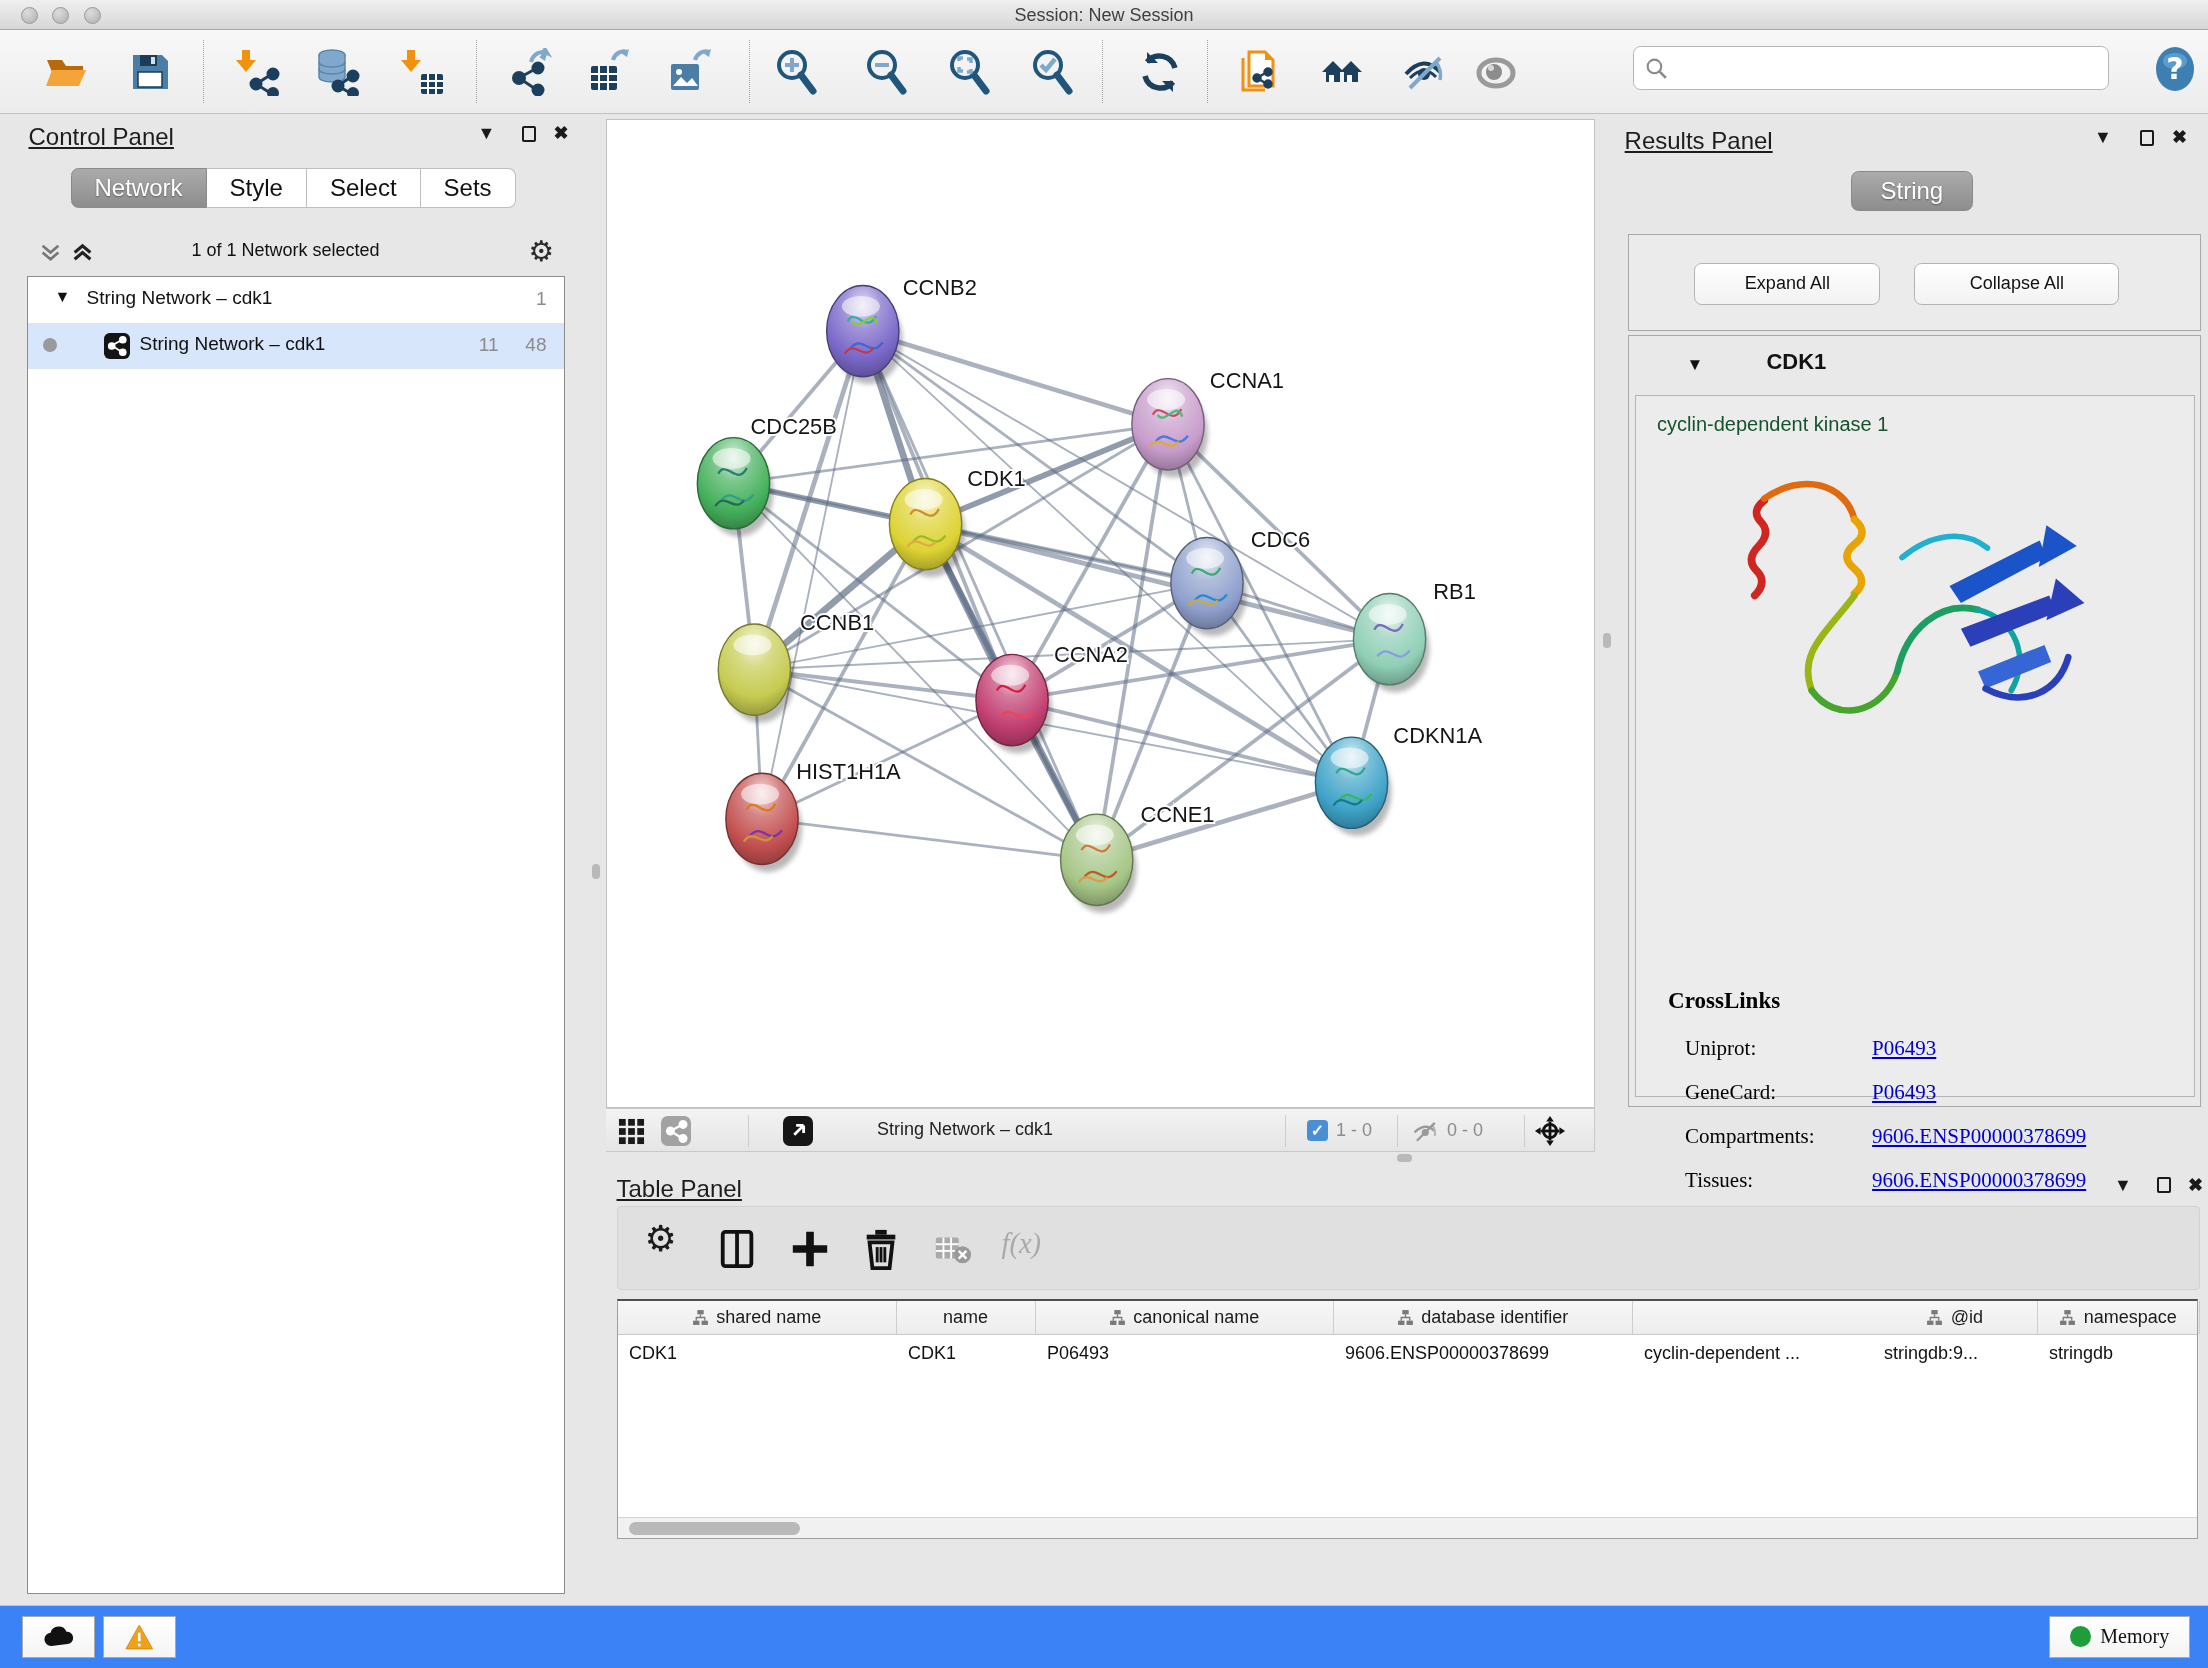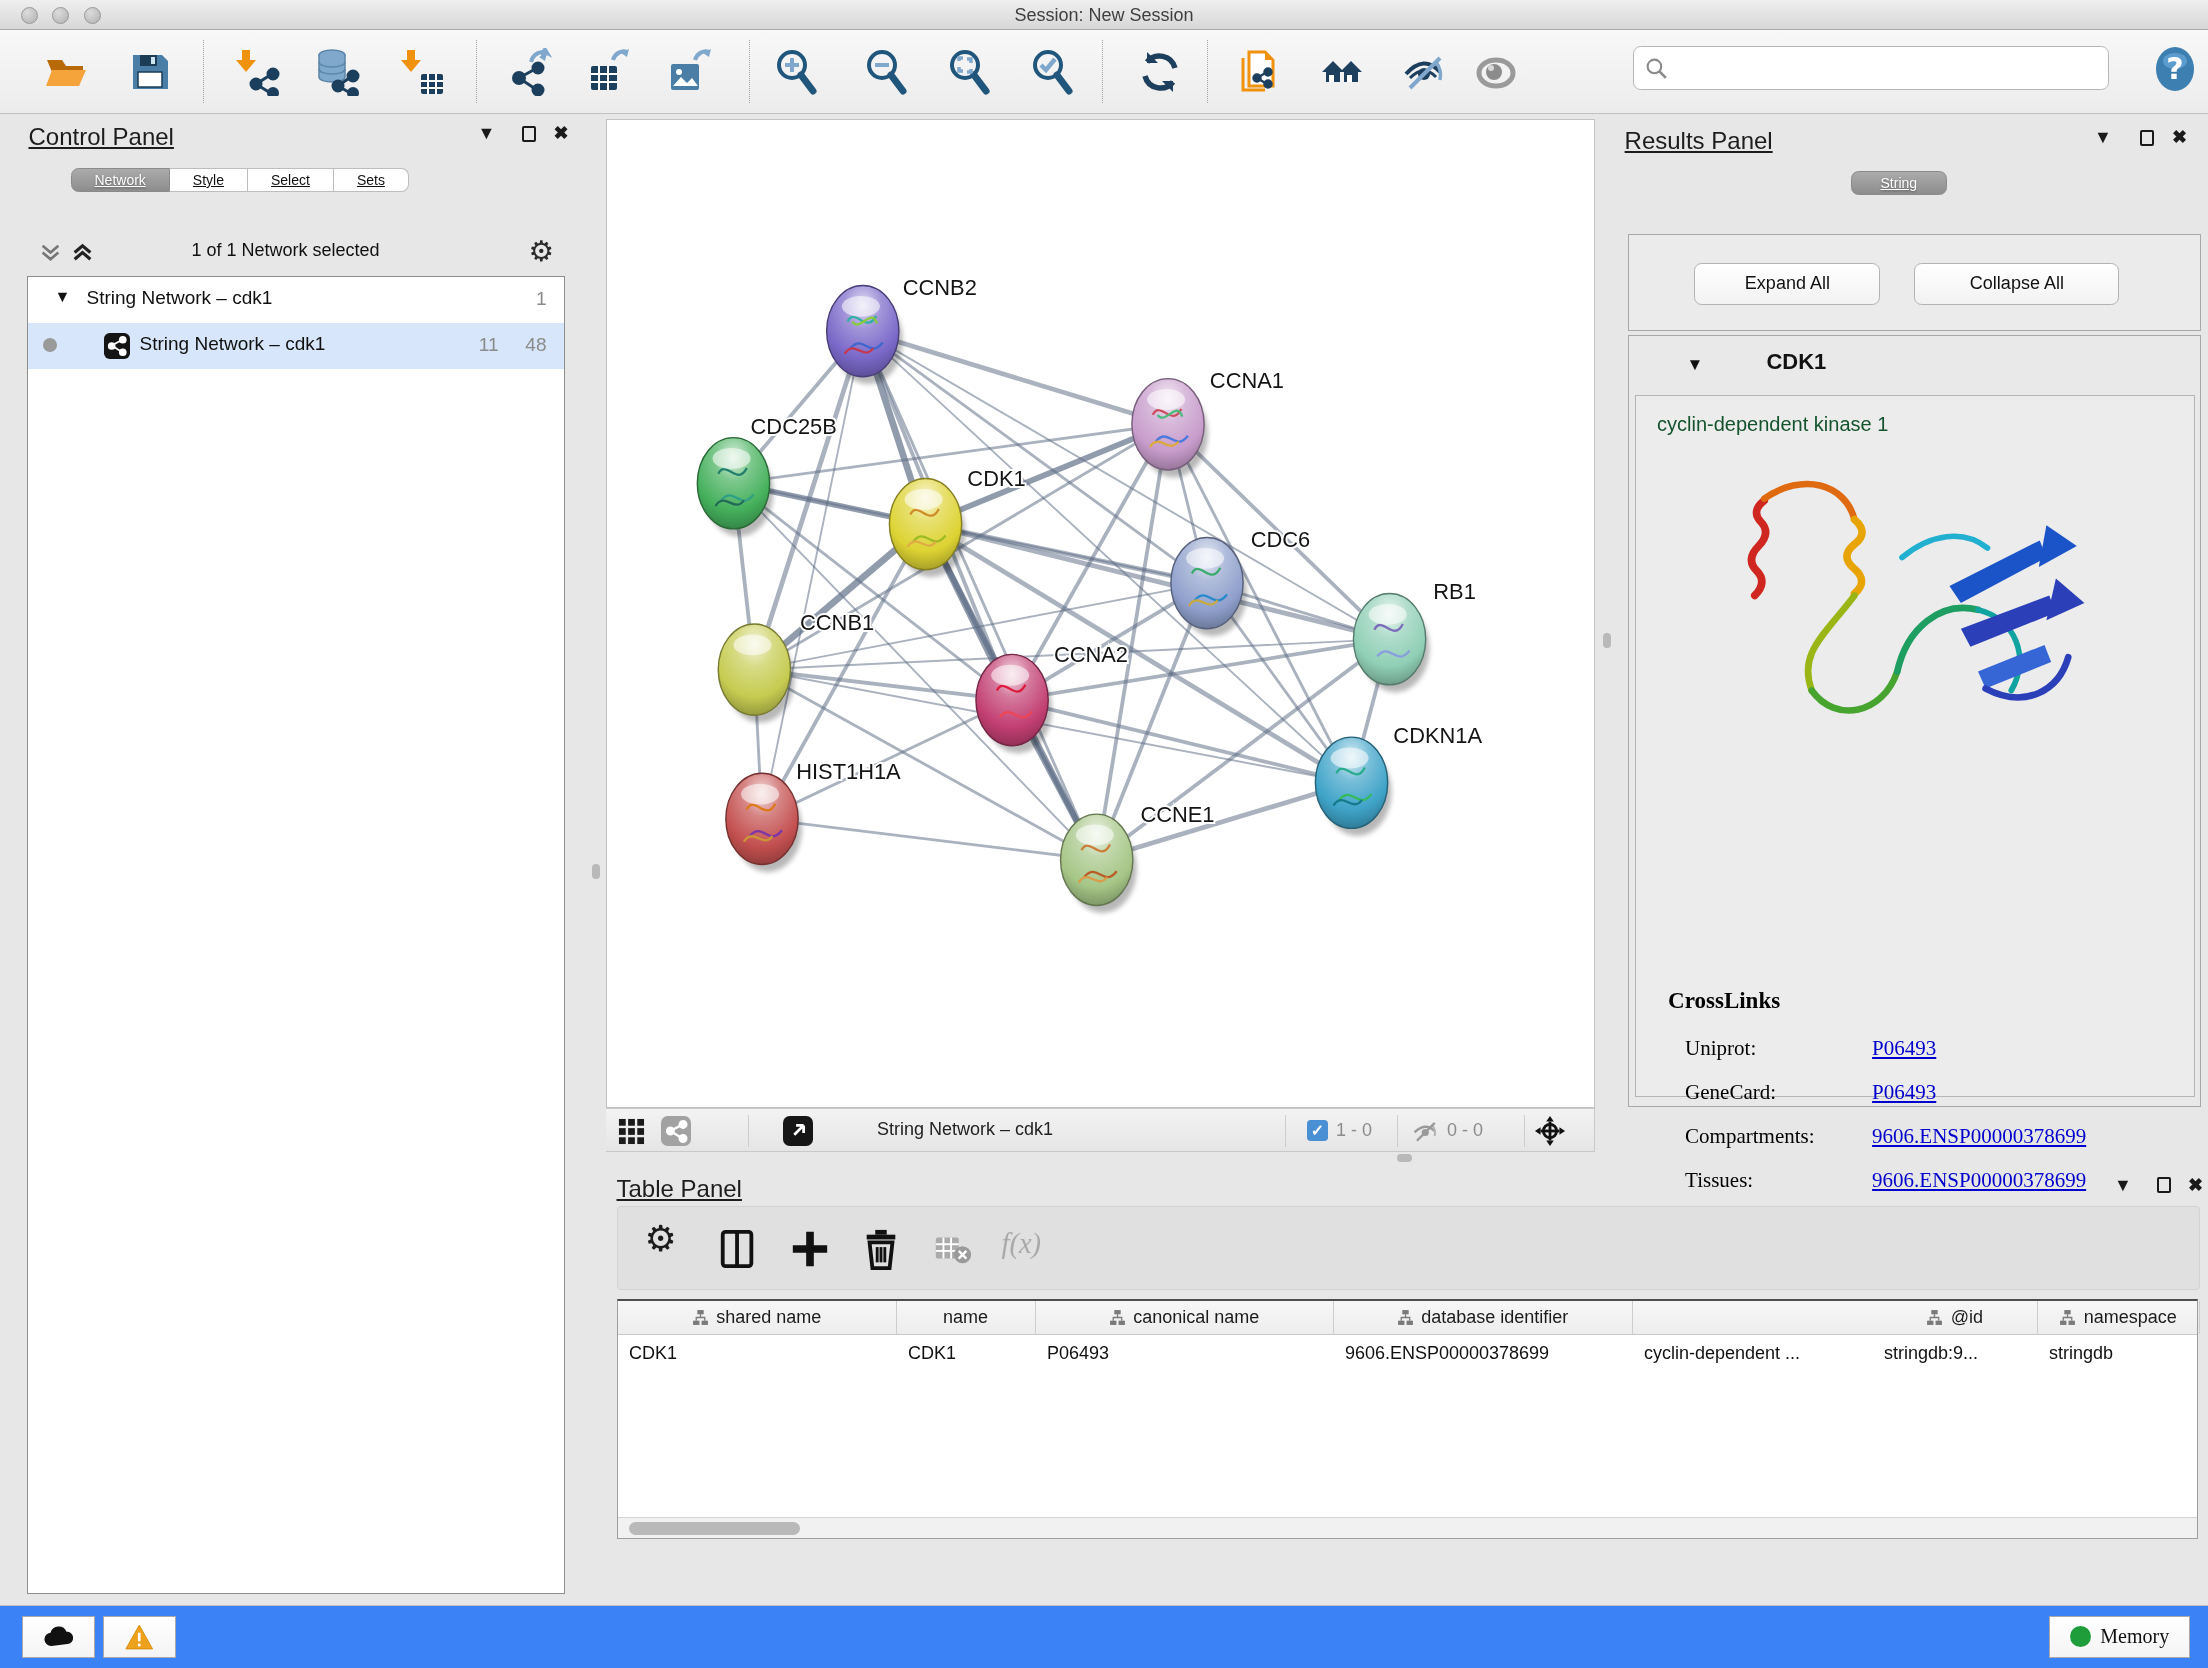--- a/index.html
+++ b/index.html
@@ -21,22 +21,22 @@
   .tbsep { position:absolute; top:9.5px; height:63px; border-left:1.9px dotted #a2a2a2; }
   .searchbox { position:absolute; left:1633px; top:16px; width:476px; height:44px; background:#fff;
     border:1px solid #b6b6b6; border-radius:7.6px; display:flex; align-items:center; padding:0 9.5px; }
   .searchbox input { border:none; outline:none; flex:1; font-size:19px; background:transparent;
     font-family:"Liberation Sans",sans-serif; }
 
   
   .panel-title { font-size:24px; color:#1d1d1d;text-decoration:underline; }
   .pctl { position:absolute; font-size:18px; color:#1a1a1a; cursor:default; }
   .pctl.square { width:14.3px; height:16px; border:2.4px solid #1a1a1a; border-radius:1.9px; }
-  .tabbtn { height:24px; padding:0 23px; font-size:14px; background:#fff; border:1px solid #bdbdbd;
-    border-left:none; color:#111; display:inline-flex; align-items:center; justify-content:center;text-decoration:underline; }
+  .tabbtn { height:40px; padding:0 23px; font-size:24px; background:#fff; border:1px solid #bdbdbd;
+    border-left:none; color:#111; display:inline-flex; align-items:center; justify-content:center; }
   .tabbtn:first-child { border-left:1px solid #bdbdbd; border-radius:7.6px 0 0 7.6px; }
   .tabbtn:last-child { border-radius:0 7.6px 7.6px 0; }
   .tabbtn.selected { background:linear-gradient(#ababab,#8d8d8d); color:#fff; border-color:#8a8a8a;
     text-shadow:0 1px 1.9px rgba(0,0,0,.4); }
 
   
   .control-panel { position:absolute; left:9.5px; top:119px; width:567px; height:1484px; }
   #cp-tabs { position:absolute; left:61px; top:49px; display:flex; }
   .cp-status { position:absolute; top:116px; left:0; right:0; height:34px; }
   .cp-status .txt { position:absolute; left:105px; width:342px; text-align:center; font-size:18px; color:#111; top:4.8px; }

